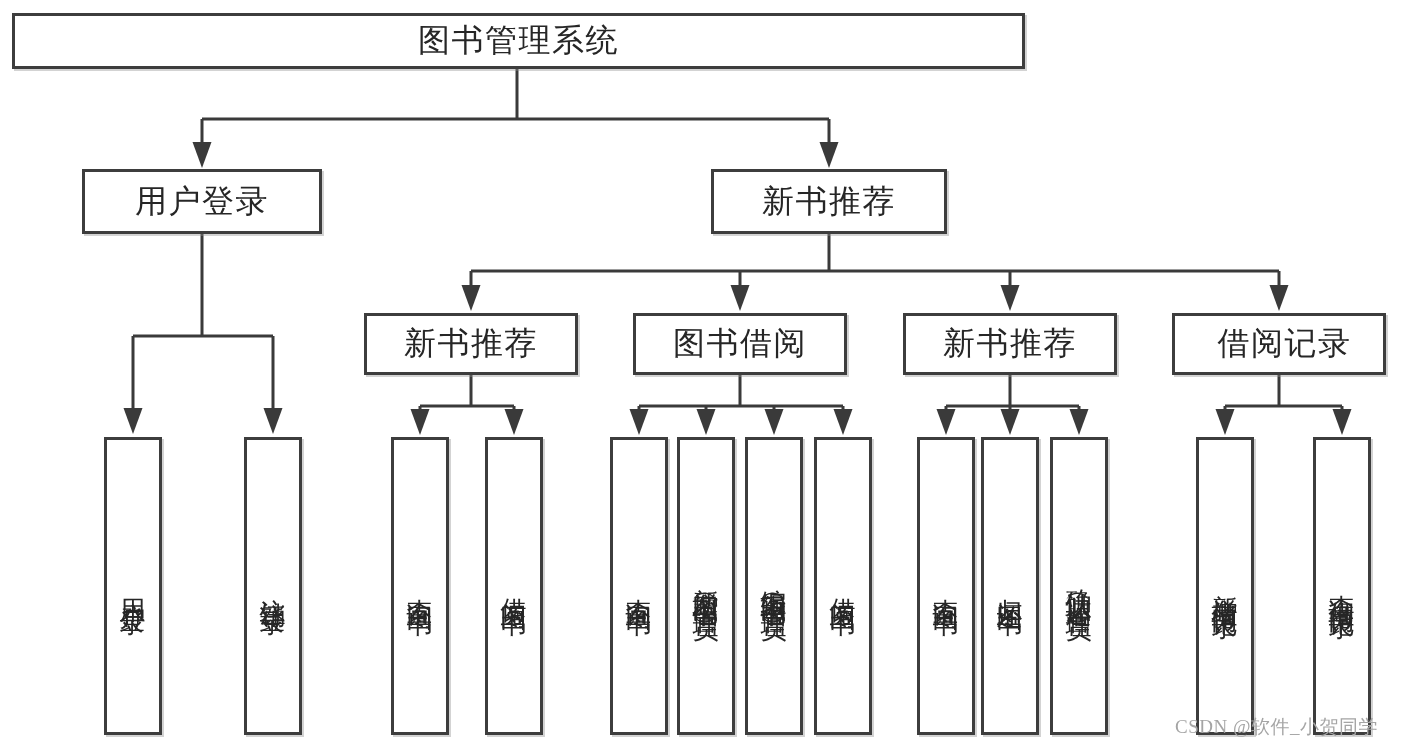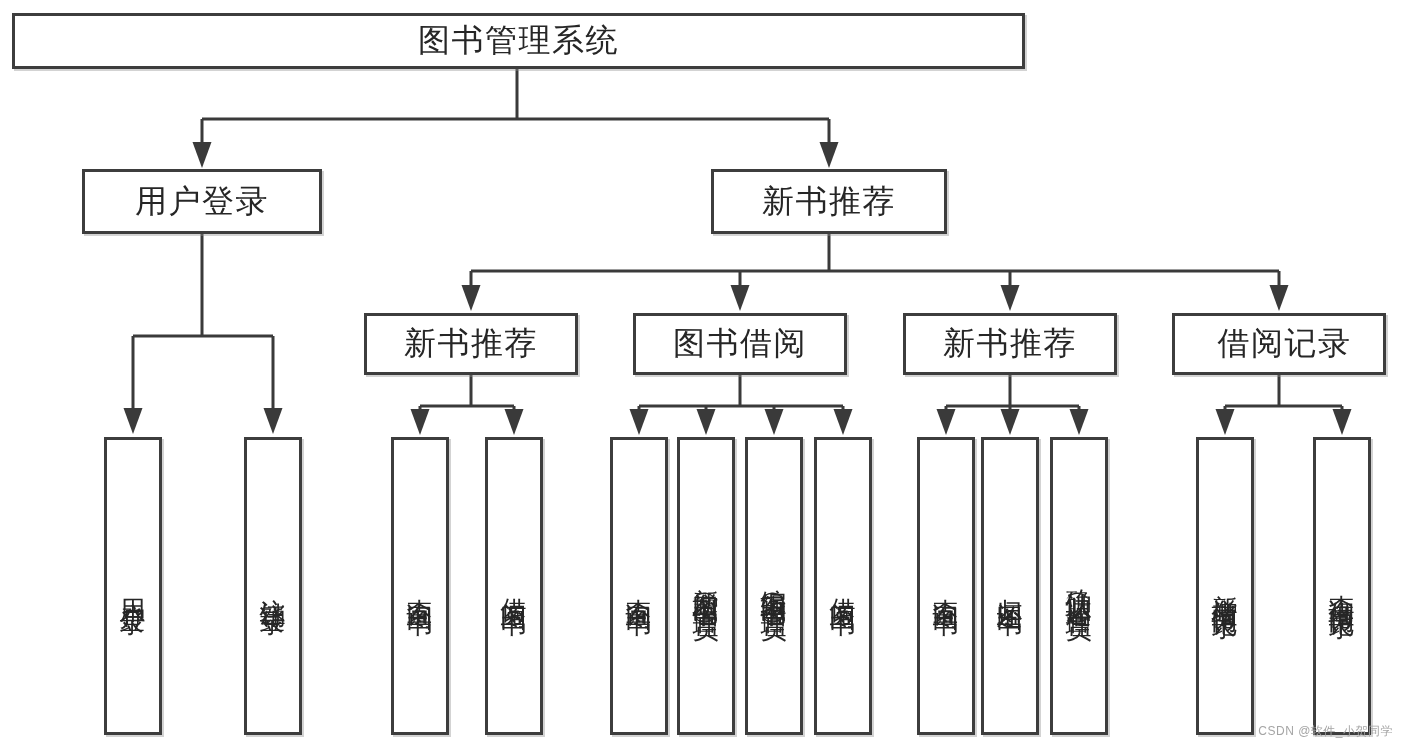--- a/index.html
+++ b/index.html
@@ -59,27 +59,28 @@
   .node.l3d   { left: 1172px; padding-left: 11px; }
   .leaf.p1 { left: 104px; }  .leaf.p2 { left: 244px; }
   .leaf.p3 { left: 391px; }  .leaf.p4 { left: 485px; }
   .leaf.p5 { left: 610px; }  .leaf.p6 { left: 677px; }
   .leaf.p7 { left: 745px; }  .leaf.p8 { left: 814px; }
   .leaf.p9 { left: 917px; }  .leaf.p10 { left: 981px; }
   .leaf.p11 { left: 1050px; } .leaf.p12 { left: 1196px; }
   .leaf.p13 { left: 1313px; }
   .watermark {
     position: absolute;
-    right: 12px;
+    right: 27px;
     bottom: 7px;
     z-index: 5;
-    font-size: 12px;
+    font-size: 19px;
     color: var(--watermark, #a5a5a5);
     letter-spacing: 0.5px;
     white-space: nowrap;
+    font-family: Liberation Serif, serif;
   }
 </style>
 </head>
 <body>
 
 <div class="canvas">
 
   <svg class="connectors" viewBox="0 0 1405 747" xmlns="http://www.w3.org/2000/svg">
     <defs>
       <path id="arw" d="M -9.5 -26 L 9.5 -26 L 0 0 Z"></path>

